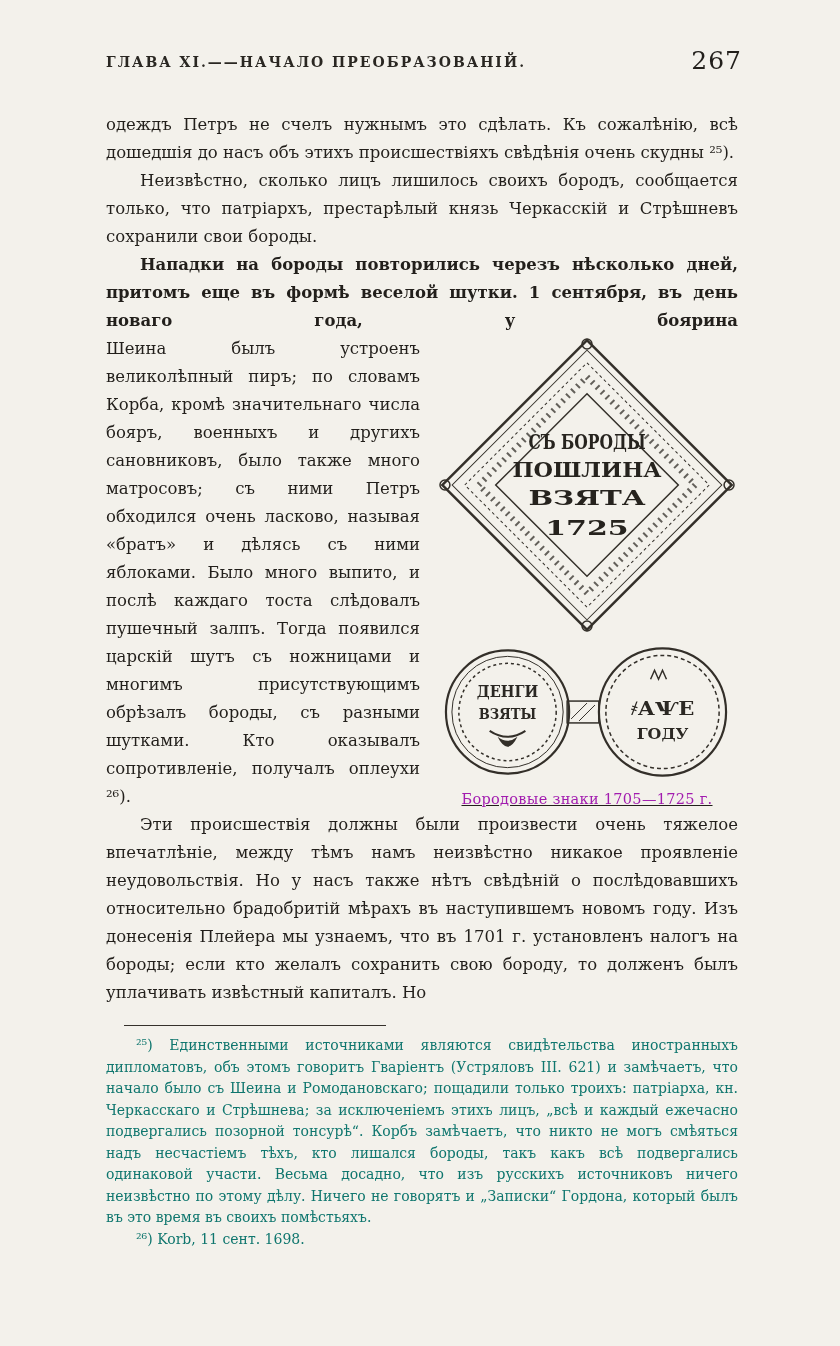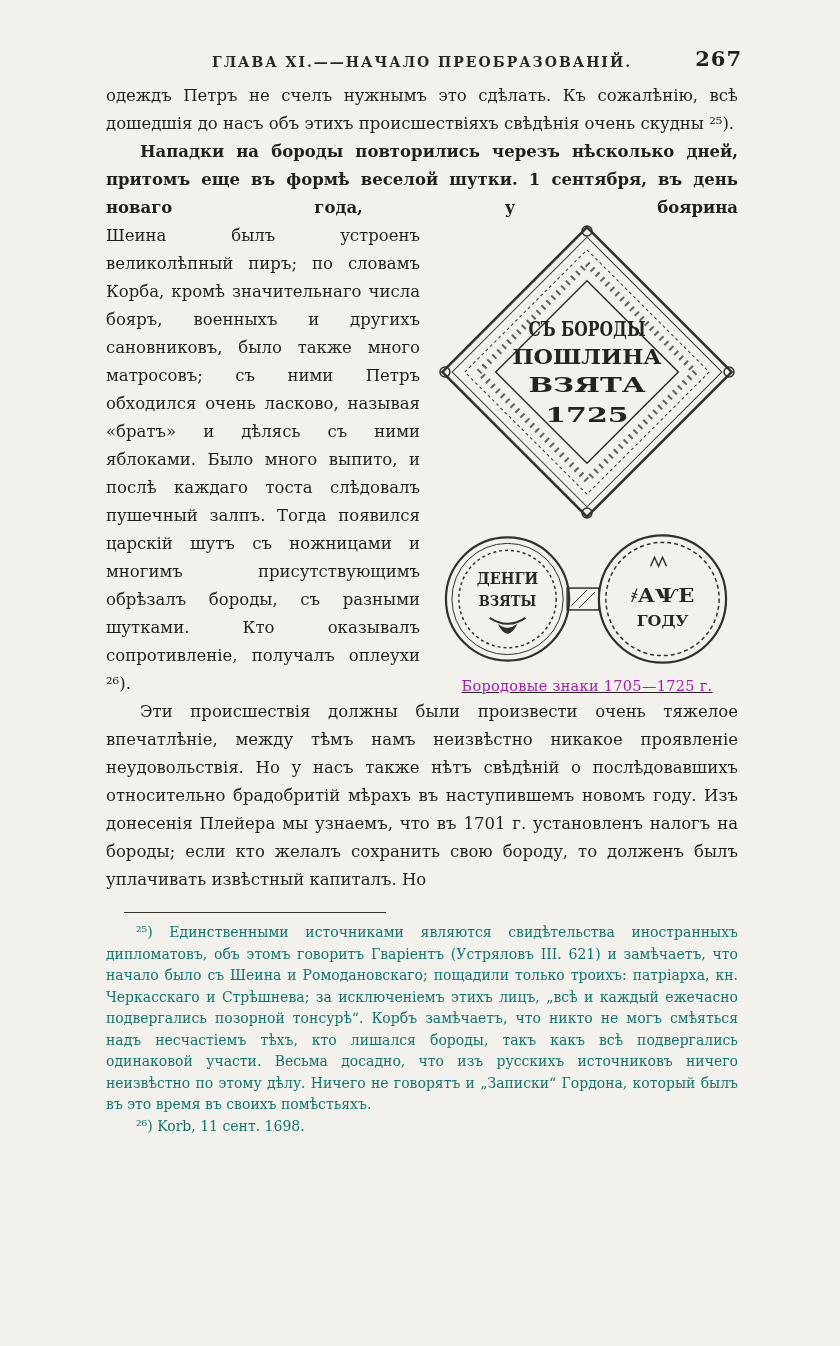--- a/index.html
+++ b/index.html
@@ -5,23 +5,23 @@
   * { margin:0; padding:0; box-sizing:border-box; }
   html,body { width:840px; height:1346px; }
   body {
     background:#f3f1eb;
     font-family:"DejaVu Serif","Liberation Serif",serif;
     color:#221f1b;
     overflow:hidden;
   }
   .page { padding:54px 102px 0 106px; }
 
-  .page-header { position:relative; text-align:center; margin-bottom:12px; }
+  .page-header { position:relative; margin-bottom:41px; }
   .running-title { font-size:14px; font-weight:bold; letter-spacing:2px; color:#2a2722; }
-  .page-number { position:absolute; right:-4px; top:-8px; font-size:21px; font-weight:bold; letter-spacing:1px; }
+  .page-number { position:absolute; right:-4px; top:-8px; font-size:25px; font-weight:normal; letter-spacing:1px; }
 
   .body-text p { font-size:16.5px; line-height:28px; text-align:justify; }
   .indent { text-indent:34px; }
   .justify-last { text-align-last: justify; font-weight: bold; }
 
   .figure { float:right; width:302px; margin:2px 0 2px 16px;text-decoration:underline; }
   .token-svg, .coins-svg { display:block; margin:0 auto; }
   .coins-svg { margin-top:8px; }
   .token-text { font-family:"DejaVu Serif",serif; font-weight:bold; fill:#26231e; }
   .coin-text  { font-family:"DejaVu Serif",serif; font-weight:bold; fill:#2b2823; }
@@ -40,20 +40,21 @@
 
   <div class="page-header">
     <div class="running-title">ГЛАВА XI.——НАЧАЛО ПРЕОБРАЗОВАНІЙ.</div>
     <div class="page-number">267</div>
   </div>
 
   <div class="body-text">
 
     <p>одеждъ Петръ не счелъ нужнымъ это сдѣлать. Къ сожалѣнію, всѣ дошедшія до насъ объ этихъ происшествіяхъ свѣдѣнія очень скудны ²⁵).</p>
 
+    <p class="indent">Неизвѣстно, сколько лицъ лишилось своихъ бородъ, сообщается только, что патріархъ, престарѣлый князь Черкасскій и Стрѣшневъ сохранили свои бороды.</p>
 
     <p class="indent justify-last">Нападки на бороды повторились черезъ нѣсколько дней, притомъ еще въ формѣ веселой шутки. 1 сентября, въ день новаго года, у боярина</p>
 
     <div class="figure">
 
       <svg class="token-svg" width="298" height="296" viewBox="0 0 300 296">
         <g transform="rotate(45 150 148)">
           <rect class="fig-stroke" x="47" y="45" width="206" height="206" stroke-width="2.5"></rect>
           <rect class="fig-stroke" x="54" y="52" width="192" height="192" stroke-width="1"></rect>
           <rect class="fig-stroke" x="63" y="61" width="174" height="174" stroke-width="1" stroke-dasharray="3 3"></rect>

